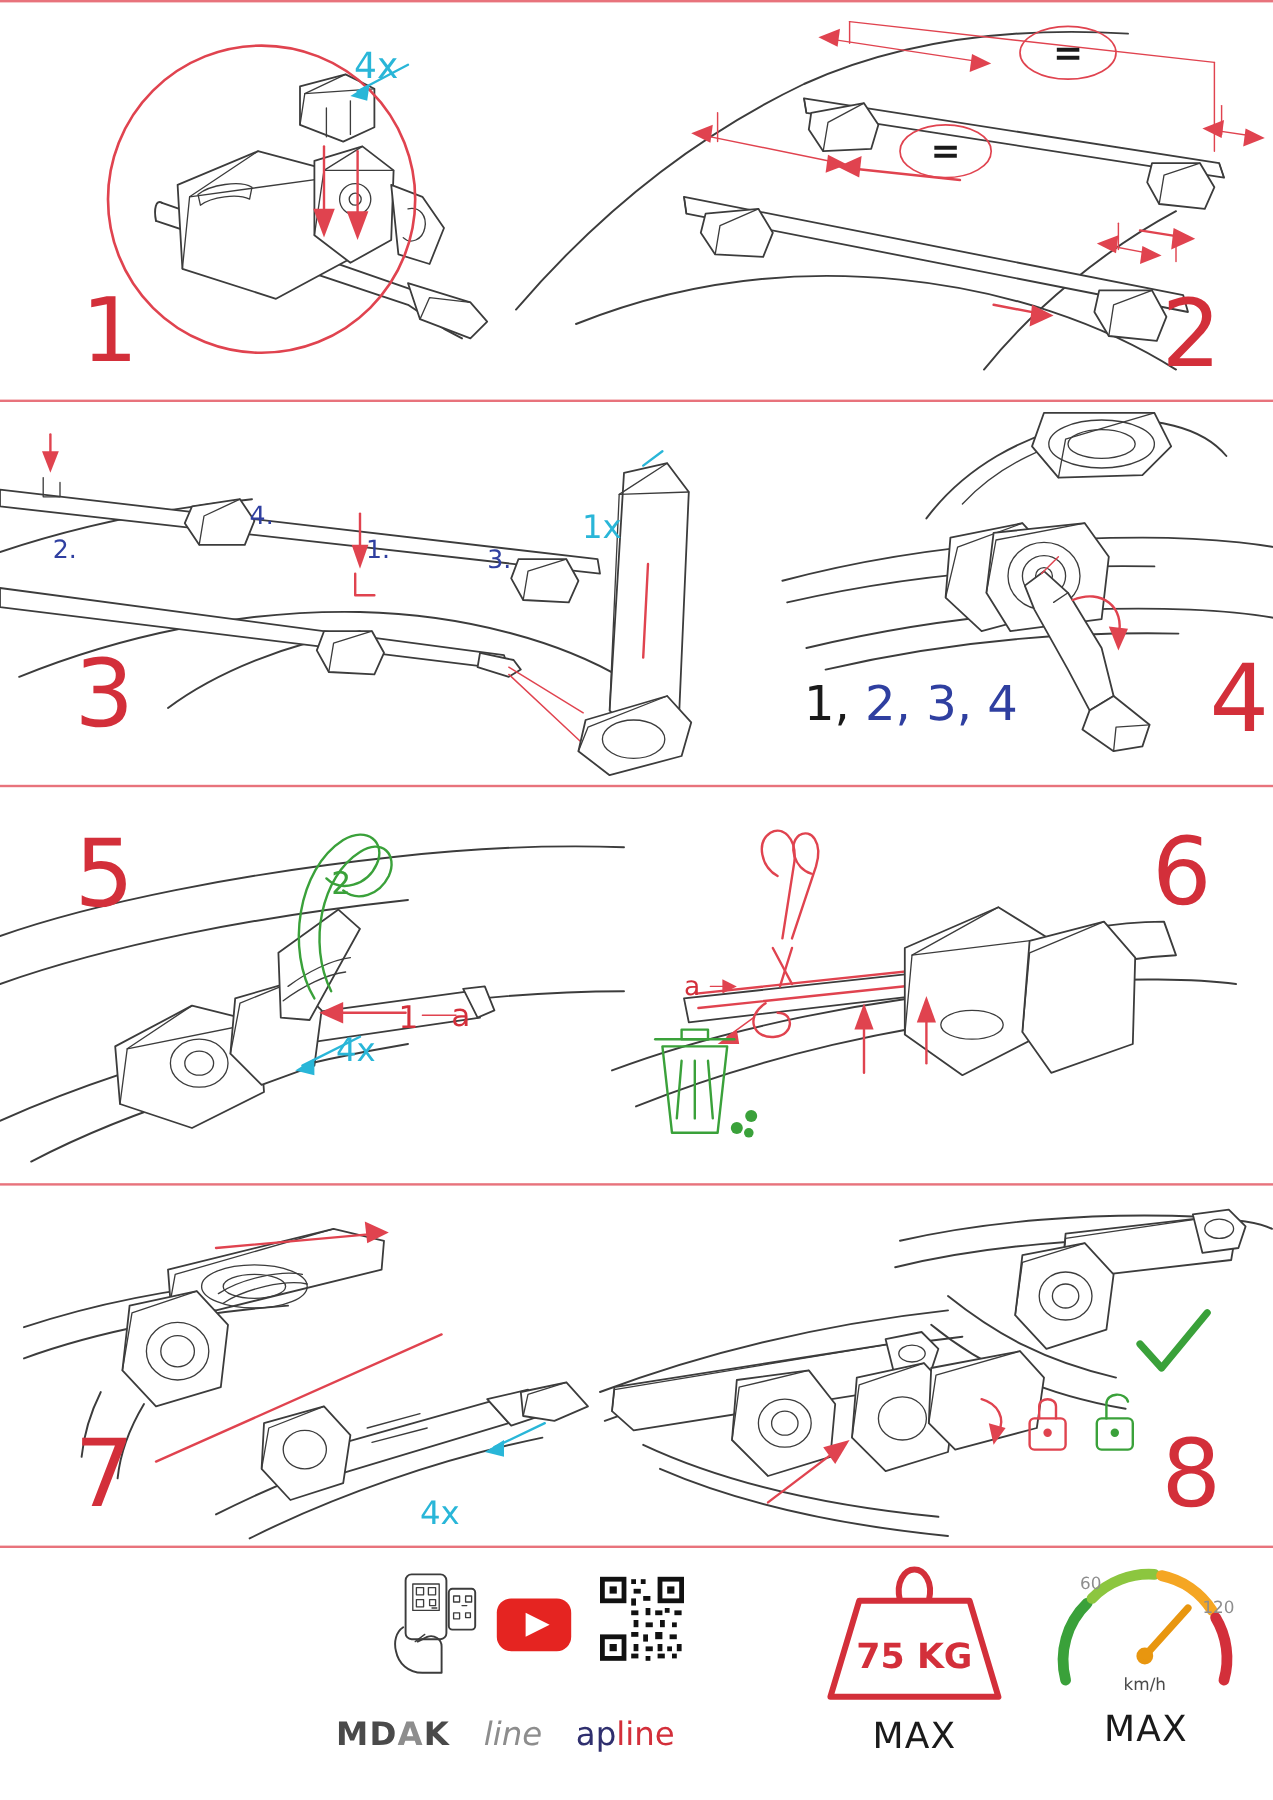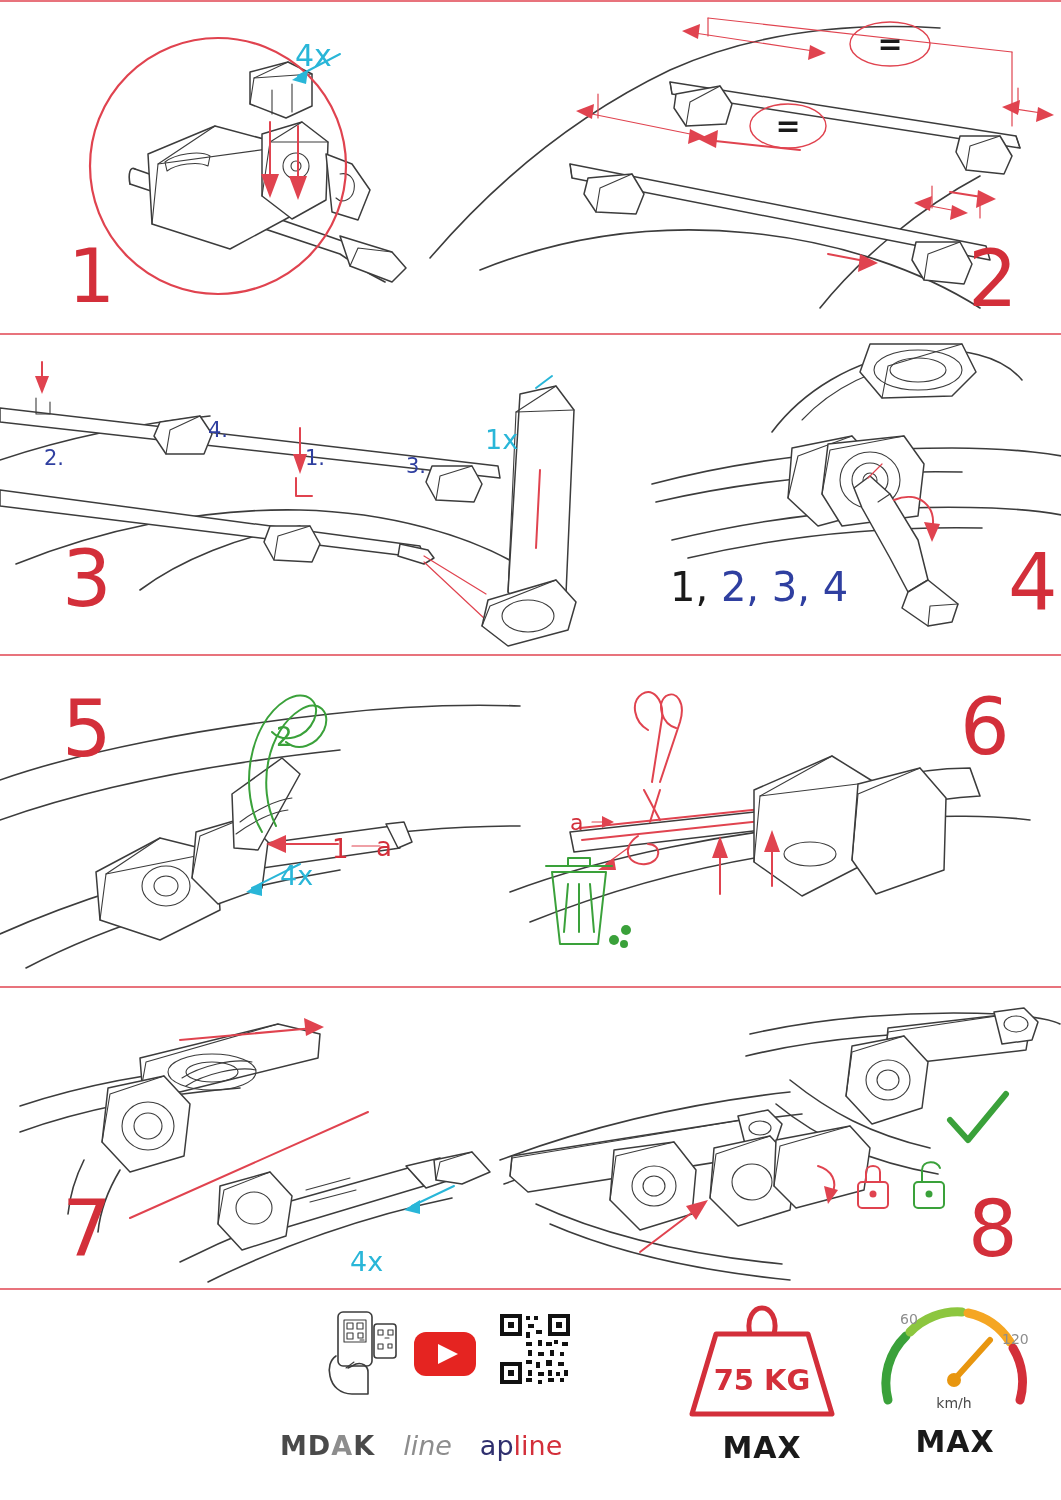--- a/index.html
+++ b/index.html
@@ -33,21 +33,21 @@
   .brand .sub .a{color:#2f2f6e;}
   .brand .sub .b{color:#d32f3a;}
   .partners{position:absolute;left:280px;top:140px;display:flex;align-items:baseline;gap:28px;}
   .partners span{font-family:"DejaVu Sans",sans-serif;font-size:27px;}
   .p-mdak{color:#4a4a4a;font-weight:700;letter-spacing:1px;}
   .p-mdak .v{color:#8d8d8d;}
   .p-ipqi{color:#8d8d8d;font-style:italic;}
   .p-apline .ap{color:#2f2f6e;}
   .p-apline .line{color:#d32f3a;}
   .maxblock{position:absolute;text-align:center;}
-  .maxlabel{font-family:"DejaVu Sans",sans-serif;font-size:30px;font-weight:700;color:#1a1a1a;letter-spacing:1px;}
+  .maxlabel{font-family:"DejaVu Sans",sans-serif;font-size:30px;font-weight:400;color:#1a1a1a;letter-spacing:1px;}
   .weighttxt{font-family:"DejaVu Sans",sans-serif;font-size:29px;font-weight:700;fill:#d32f3a;}
 </style>
 </head>
 <body>
 
 <div class="sheet">
 
   <div class="hrule" style="top:333px;"></div>
   <div class="hrule" style="top:654px;"></div>
   <div class="hrule" style="top:986px;"></div>

